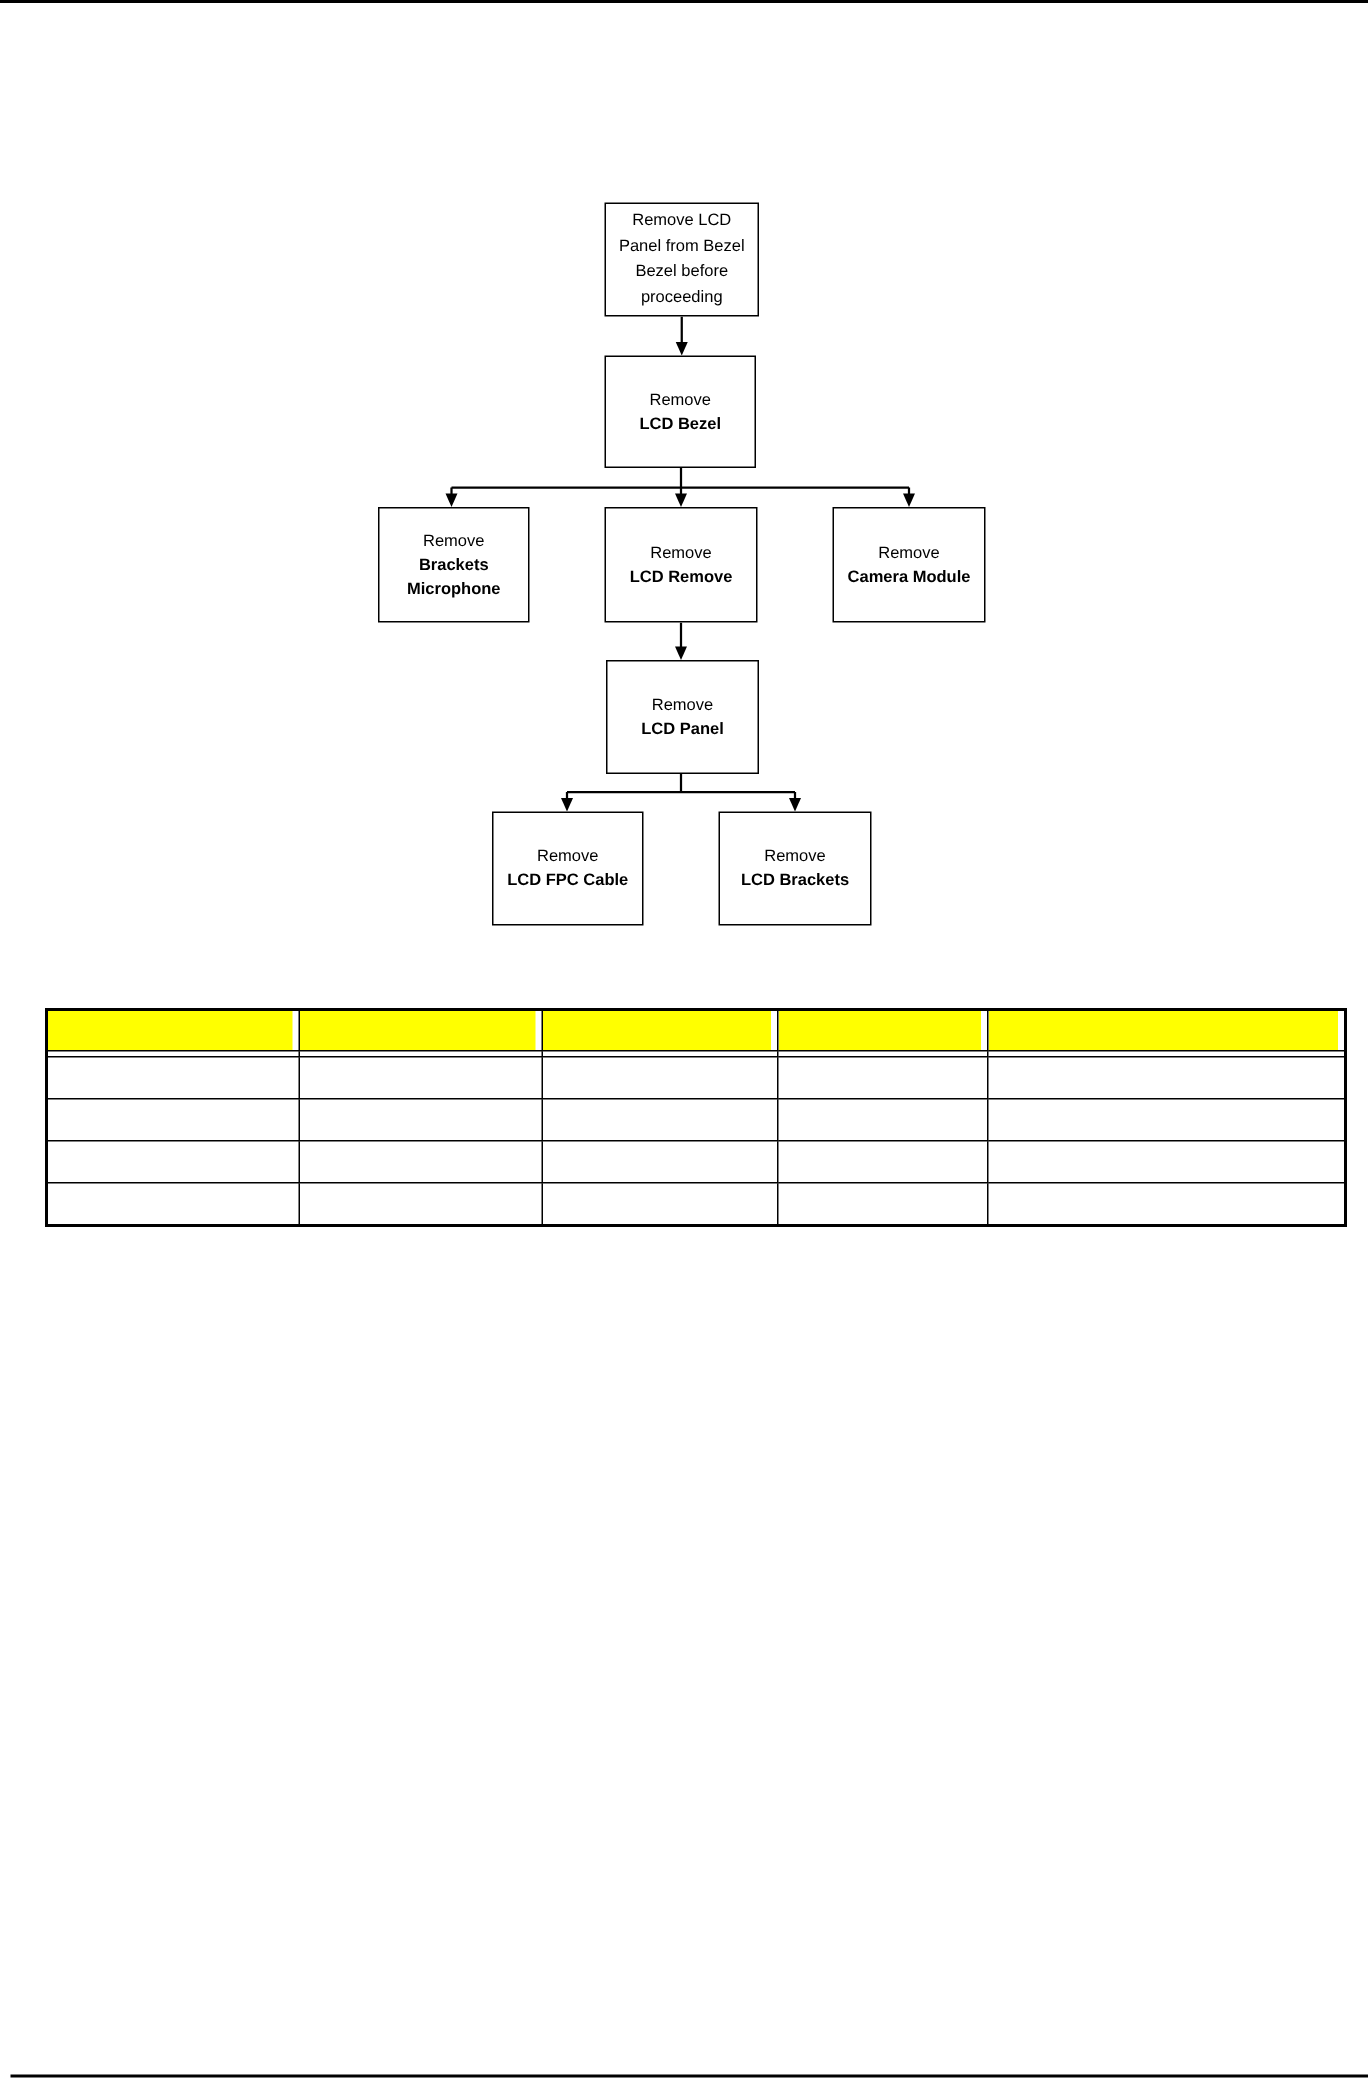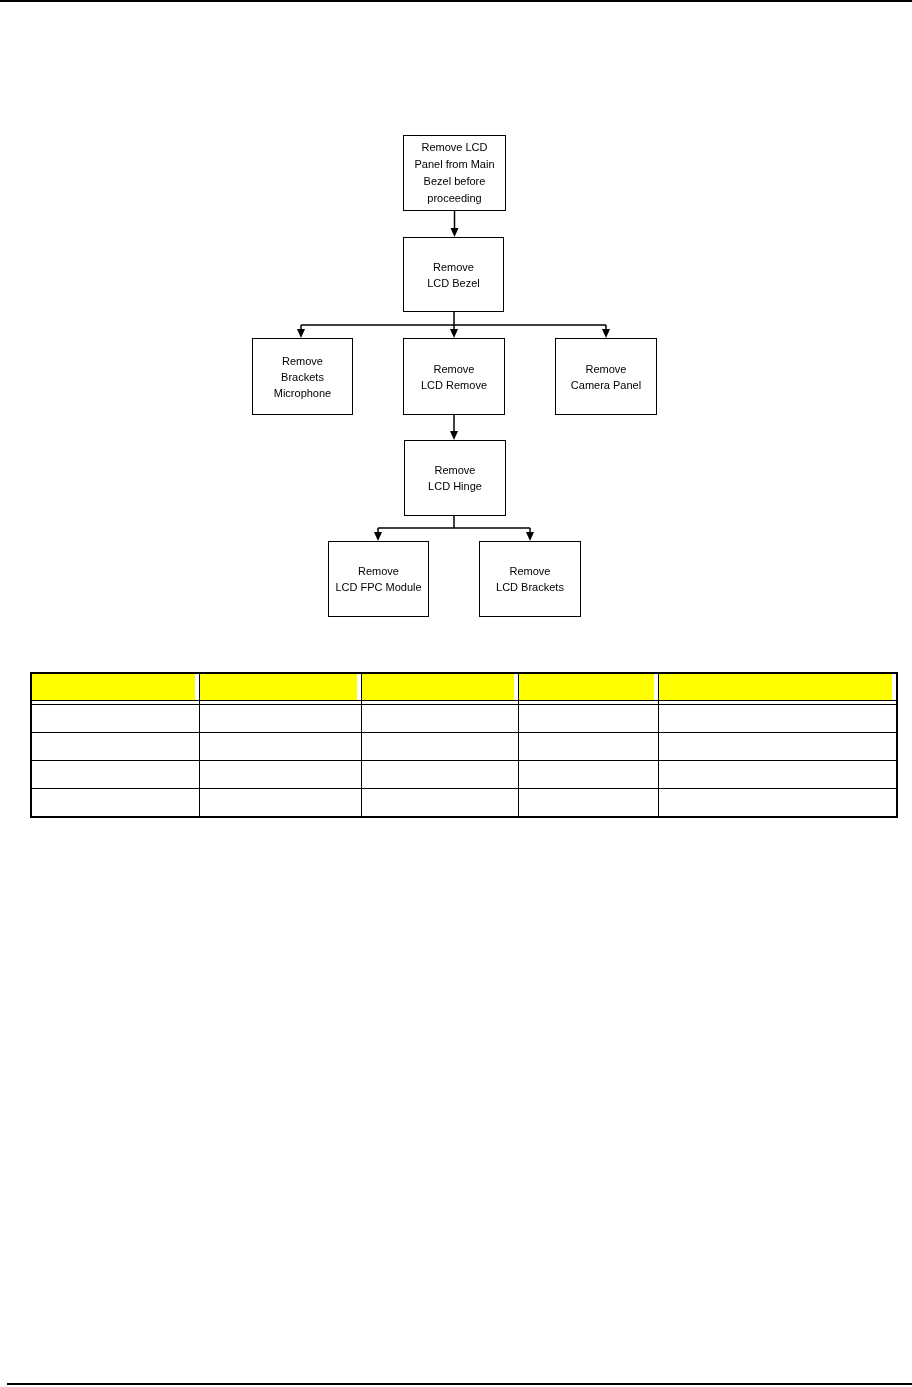--- a/index.html
+++ b/index.html
@@ -28,21 +28,21 @@
     background: #fff;
     display: flex;
     flex-direction: column;
     align-items: center;
     justify-content: center;
     text-align: center;
     font-size: 11px;
     line-height: 16px;
     box-sizing: border-box;
   }
-  .flow-node .comp { font-weight: normal; }
+  .flow-node .comp { font-weight: bold; }
   #node-start        { left: 403px; top: 135px; width: 103px; height: 76px; line-height: 17px; }
   #node-bezel        { left: 403px; top: 237px; width: 101px; height: 75px; }
   #node-mic          { left: 252px; top: 338px; width: 101px; height: 77px; }
   #node-hinge        { left: 403px; top: 338px; width: 102px; height: 77px; }
   #node-camera       { left: 555px; top: 338px; width: 102px; height: 77px; }
   #node-panel        { left: 404px; top: 440px; width: 102px; height: 76px; }
   #node-fpc          { left: 328px; top: 541px; width: 101px; height: 76px; }
   #node-brackets     { left: 479px; top: 541px; width: 102px; height: 76px; }
 
   .connectors {
@@ -108,21 +108,21 @@
         <polygon points="450,329 458,329 454,338"></polygon>
         <polygon points="602,329 610,329 606,338"></polygon>
         <polygon points="450,431 458,431 454,440"></polygon>
         <polygon points="374,532 382,532 378,541"></polygon>
         <polygon points="526,532 534,532 530,541"></polygon>
       </g>
     </svg>
 
     <div class="flow-node" id="node-start">
       <div>Remove LCD</div>
-      <div>Panel from Main</div>
+      <div>Panel from Bezel</div>
       <div>Bezel before</div>
       <div>proceeding</div>
     </div>
 
     <div class="flow-node" id="node-bezel">
       <div>Remove</div>
       <div class="comp">LCD Bezel</div>
     </div>
 
     <div class="flow-node" id="node-mic">
@@ -130,31 +130,31 @@
       <div class="comp">Brackets Microphone</div>
     </div>
 
     <div class="flow-node" id="node-hinge">
       <div>Remove</div>
       <div class="comp">LCD Remove</div>
     </div>
 
     <div class="flow-node" id="node-camera">
       <div>Remove</div>
-      <div class="comp">Camera Panel</div>
+      <div class="comp">Camera Module</div>
     </div>
 
     <div class="flow-node" id="node-panel">
       <div>Remove</div>
-      <div class="comp">LCD Hinge</div>
+      <div class="comp">LCD Panel</div>
     </div>
 
     <div class="flow-node" id="node-fpc">
       <div>Remove</div>
-      <div class="comp">LCD FPC Module</div>
+      <div class="comp">LCD FPC Cable</div>
     </div>
 
     <div class="flow-node" id="node-brackets">
       <div>Remove</div>
       <div class="comp">LCD Brackets</div>
     </div>
 
   </div>
 
   <table class="parts-table">

